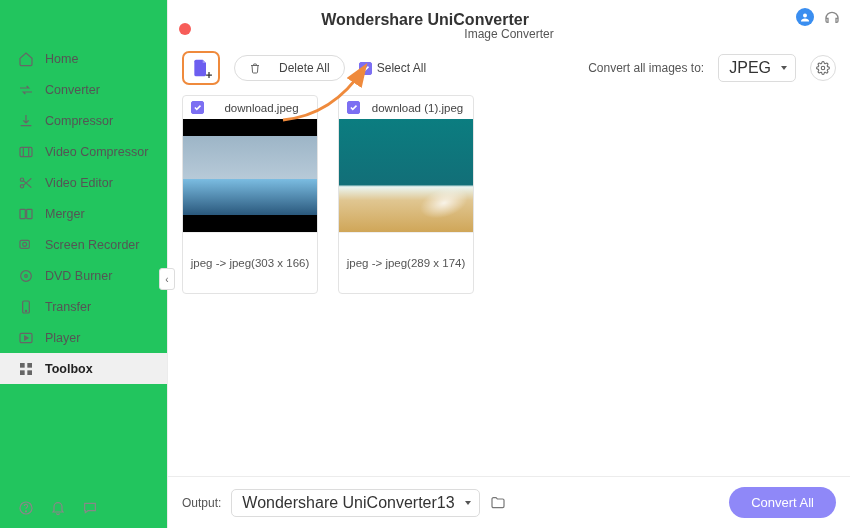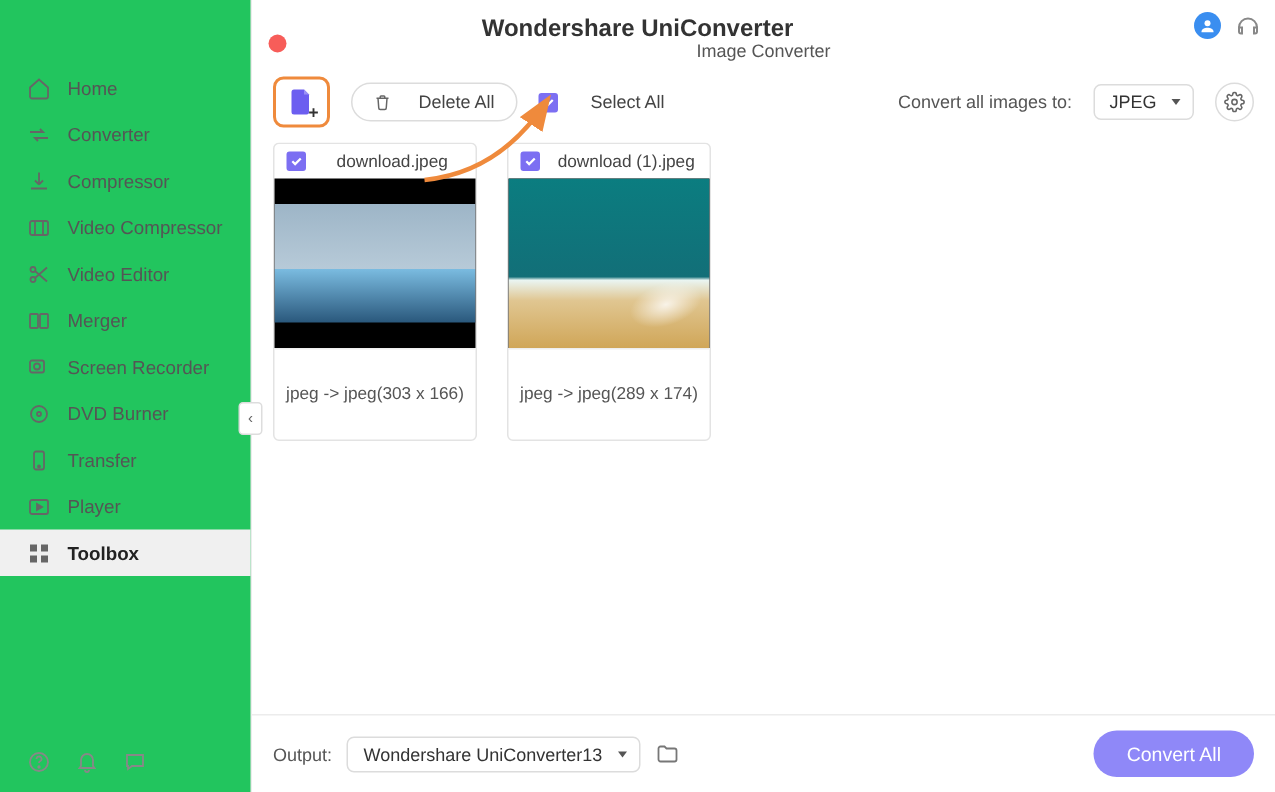--- a/index.html
+++ b/index.html
@@ -20,25 +20,25 @@
   .sidebar-bottom .icon { width: 16px; height: 16px; color: #888; }
   
   .collapse-toggle { position: absolute; right: -8px; top: 268px; width: 16px; height: 22px; background: #fff; border: 1px solid #ddd; border-radius: 3px; display: flex; align-items: center; justify-content: center; color: #666; font-size: 10px; }
   
   .main-area { flex: 1; display: flex; flex-direction: column; position: relative; }
   .panel-title { text-align: center; font-size: 12px; color: #555; padding: 2px 0 2px 0; margin-top: 25px; }
   .close-dot { position: absolute; left: 11px; top: 23px; width: 12px; height: 12px; border-radius: 50%; background: #f75d59; }
   .toolbar { display: flex; align-items: center; padding: 8px 14px 10px 14px; gap: 14px; }
   .add-btn { width: 38px; height: 34px; border: 2px solid #ef8a3c; border-radius: 7px; display: flex; align-items: center; justify-content: center; position: relative; background: #fff; }
   .pill-btn { border: 1px solid #dcdcdc; border-radius: 16px; padding: 5px 14px; display: flex; align-items: center; gap: 18px; font-size: 12px; color: #444; background: #fff; }
-  .chk-wrap { display: flex; align-items: center; gap: 22px; font-size: 12px; color: #444; }
+  .chk-wrap { display: flex; align-items: center; gap: 5px; font-size: 12px; color: #444; }
   .checkbox { width: 13px; height: 13px; border: 1px solid #7c6ff2; background: #7c6ff2; border-radius: 2px; display: inline-flex; align-items: center; justify-content: center; }
   .spacer { flex: 1; }
   .convert-label { font-size: 12px; color: #555; }
-  .select-box { border: 1px solid #dcdcdc; border-radius: 5px; padding: 4px 24px 4px 10px; font-size: 12px; color: #333; position: relative; min-width: 62px; background: #fff; }
+  .select-box { border: 1px solid #dcdcdc; border-radius: 5px; padding: 4px 24px 4px 10px; font-size: 16px; color: #333; position: relative; min-width: 62px; background: #fff; }
   .select-box::after { content: ""; position: absolute; right: 8px; top: 50%; width: 0; height: 0; border-left: 3px solid transparent; border-right: 3px solid transparent; border-top: 4px solid #555; transform: translateY(-50%); }
   .gear-btn { width: 26px; height: 26px; border-radius: 50%; border: 1px solid #dcdcdc; display: flex; align-items: center; justify-content: center; }
   
   .content { flex: 1; padding: 0 14px 10px 14px; overflow: auto; }
   .grid { display: flex; gap: 20px; flex-wrap: wrap; }
   .card { width: 136px; border: 1px solid #e3e3e3; border-radius: 4px; background: #fff; display: flex; flex-direction: column; }
   .card-head { display: flex; align-items: center; gap: 10px; padding: 5px 8px; font-size: 11.5px; color: #444; }
   .card-head .checkbox { flex-shrink: 0; }
   .card-name { flex: 1; text-align: center; }
   .thumb { width: 100%; height: 113px; background: #000; display: flex; align-items: center; justify-content: center; position: relative; overflow: hidden; }

